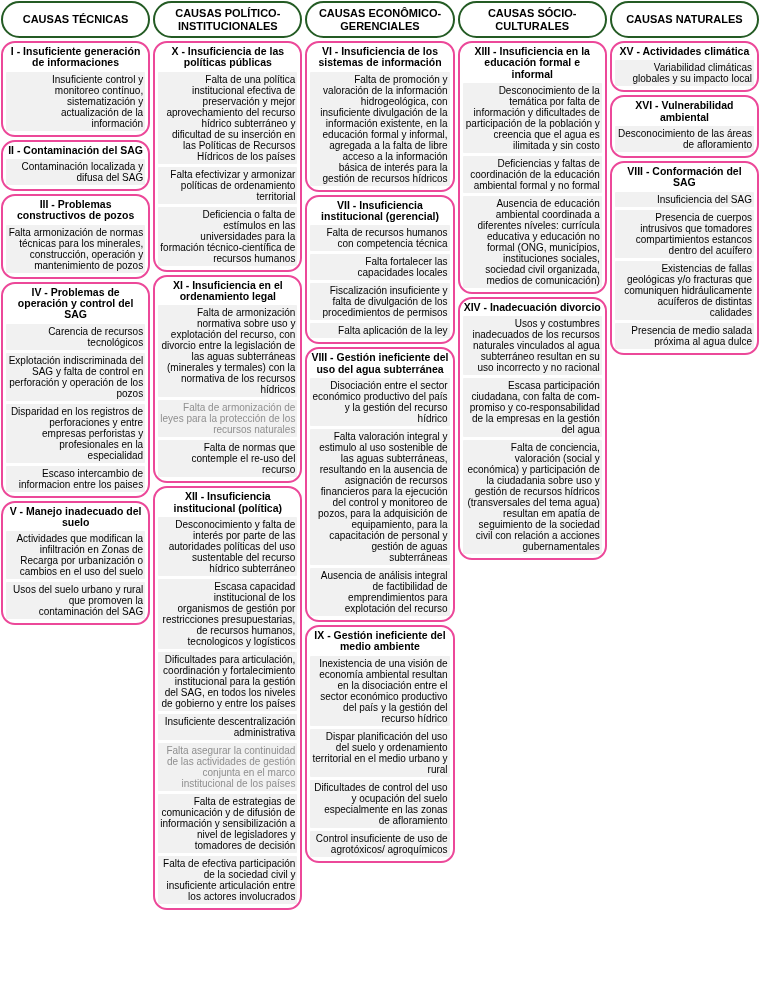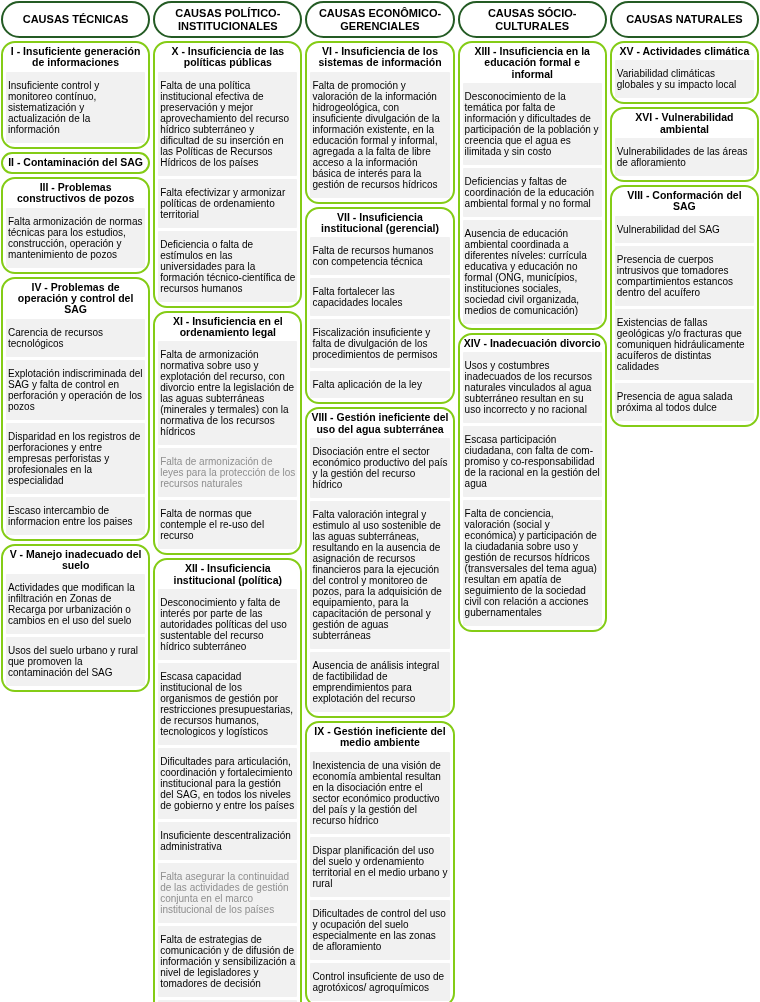--- a/index.html
+++ b/index.html
@@ -28,58 +28,59 @@
     min-height:37px;
     display:flex;align-items:center;justify-content:center;
     text-align:center;
     font-weight:bold;font-size:11px;line-height:1.1;
     padding:2px 6px;
     color:#000;
     flex:0 0 auto;
   }
   .section{
     box-sizing:border-box;
-    border:2px solid #84cc16;
+    border:2px solid #ec4899;
     border-radius:14px;
     background:#fff;
     padding:2px 3px 4px;
     display:flex;flex-direction:column;gap:3px;
     flex:0 0 auto;
   }
   .section-title{
     font-weight:bold;font-size:10.5px;line-height:1.08;
     text-align:center;color:#000;
     padding:1px 0 0;
   }
   .item{
     background:#f1f1f1;
-    text-align:left;
+    text-align:right;
     font-size:10px;line-height:1.1;
     color:#000;
-    padding:8px 2px;
+    padding:2px 2px;
     border-radius:1px;
   }
   .item.muted{color:#8f8f8f;}
 </style>
 </head>
 <body>
 
 <div id="diagram">
     <div class="col">
       <div class="col-header">CAUSAS TÉCNICAS</div>
       <div class="section">
         <div class="section-title">I - Insuficiente generación de informaciones</div>
         <div class="item">Insuficiente control y monitoreo contínuo, sistematización y actualización de la información</div>
       </div>
       <div class="section">
         <div class="section-title">II - Contaminación del SAG</div>
+        <div class="item">Contaminación localizada y difusa del SAG</div>
       </div>
       <div class="section">
         <div class="section-title">III - Problemas constructivos de pozos</div>
-        <div class="item">Falta armonización de normas técnicas para los estudios, construcción, operación y mantenimiento de pozos</div>
+        <div class="item">Falta armonización de normas técnicas para los minerales, construcción, operación y mantenimiento de pozos</div>
       </div>
       <div class="section">
         <div class="section-title">IV - Problemas de operación y control del SAG</div>
         <div class="item">Carencia de recursos tecnológicos</div>
         <div class="item">Explotación indiscriminada del SAG y falta de control en perforación y operación de los pozos</div>
         <div class="item">Disparidad en los registros de perforaciones y entre empresas perforistas y profesionales en la especialidad</div>
         <div class="item">Escaso intercambio de informacion entre los paises</div>
       </div>
       <div class="section">
         <div class="section-title">V - Manejo inadecuado del suelo</div>
@@ -143,35 +144,35 @@
       <div class="col-header">CAUSAS SÓCIO-CULTURALES</div>
       <div class="section">
         <div class="section-title">XIII - Insuficiencia en la educación formal e informal</div>
         <div class="item">Desconocimiento de la temática por falta de información y dificultades de participación de la población y creencia que el agua es ilimitada y sin costo</div>
         <div class="item">Deficiencias y faltas de coordinación de la educación ambiental formal y no formal</div>
         <div class="item">Ausencia de educación ambiental coordinada a diferentes níveles: currícula educativa y educación no formal (ONG, municípios, instituciones sociales, sociedad civil organizada, medios de comunicación)</div>
       </div>
       <div class="section">
         <div class="section-title">XIV - Inadecuación divorcio</div>
         <div class="item">Usos y costumbres inadecuados de los recursos naturales vinculados al agua subterráneo resultan en su uso incorrecto y no racional</div>
-        <div class="item">Escasa participación ciudadana, con falta de com-promiso y co-responsabilidad de la racional en la gestión del agua</div>
+        <div class="item">Escasa participación ciudadana, con falta de com-promiso y co-responsabilidad de la empresas en la gestión del agua</div>
         <div class="item">Falta de conciencia, valoración (social y económica) y participación de la ciudadania sobre uso y gestión de recursos hídricos (transversales del tema agua) resultan em apatía de seguimiento de la sociedad civil con relación a acciones gubernamentales</div>
       </div>
     </div>
     <div class="col">
       <div class="col-header">CAUSAS NATURALES</div>
       <div class="section">
         <div class="section-title">XV - Actividades climática</div>
         <div class="item">Variabilidad climáticas globales y su impacto local</div>
       </div>
       <div class="section">
         <div class="section-title">XVI - Vulnerabilidad ambiental</div>
-        <div class="item">Vulnerabilidades de las áreas de afloramiento</div>
+        <div class="item">Desconocimiento de las áreas de afloramiento</div>
       </div>
       <div class="section">
         <div class="section-title">VIII - Conformación del SAG</div>
-        <div class="item">Vulnerabilidad del SAG</div>
+        <div class="item">Insuficiencia del SAG</div>
         <div class="item">Presencia de cuerpos intrusivos que tomadores compartimientos estancos dentro del acuífero</div>
         <div class="item">Existencias de fallas geológicas y/o fracturas que comuniquen hidráulicamente acuíferos de distintas calidades</div>
-        <div class="item">Presencia de agua salada próxima al todos dulce</div>
+        <div class="item">Presencia de medio salada próxima al agua dulce</div>
       </div>
     </div>
   </div>
 
 </body></html>

